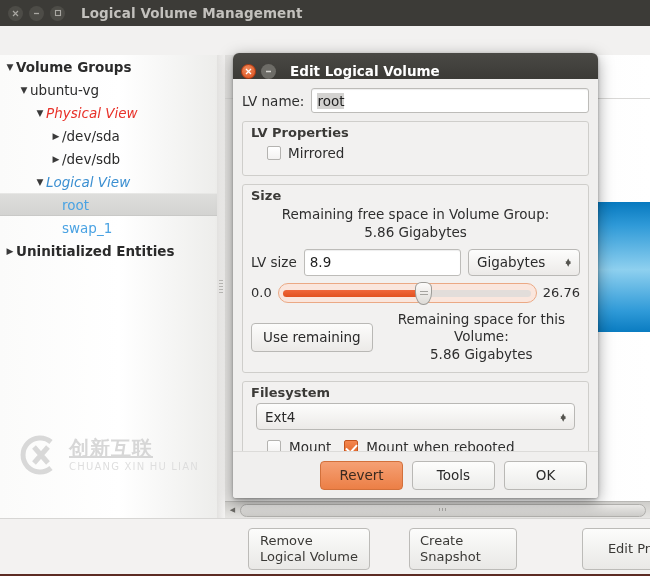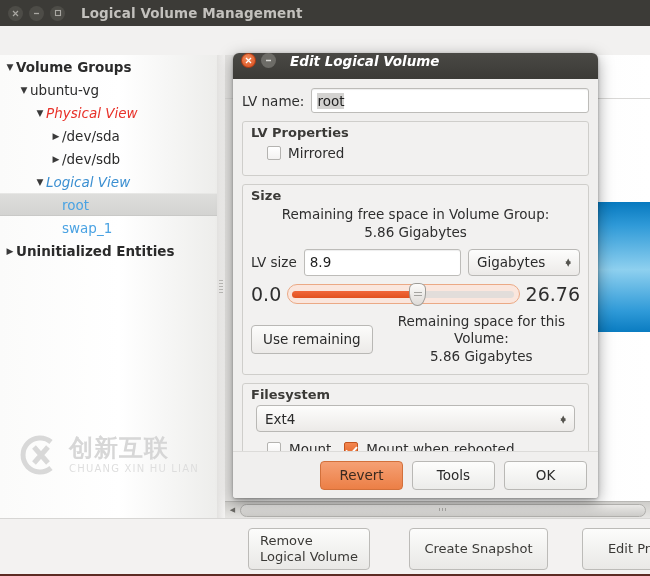--- a/index.html
+++ b/index.html
@@ -86,22 +86,22 @@
     background:linear-gradient(to bottom,#0779bf 0%,#2f9ad8 18%,#8ed0ef 52%,#2f9ad8 84%,#0a7cc1 100%);
   }
 
   
   #watermark {
     position:absolute; left:18px; top:370px; width:190px; height:60px;
     display:flex; align-items:center; gap:7px; opacity:.92;
   }
   #wm-mark { width:44px; height:44px; flex:none; }
   #wm-text { display:flex; flex-direction:column; line-height:1; }
-  #wm-cn { font-size:24px; color:#d4d4d4; font-weight:bold; letter-spacing:1px;
-           font-family:"DejaVu Sans", sans-serif; }
+  #wm-cn { font-size:20px; color:#d4d4d4; font-weight:bold; letter-spacing:1px;
+           font-family:"DejaVu Sans", sans-serif;text-decoration:underline; }
   #wm-en { font-size:10px; color:#dcdcdc; letter-spacing:1.2px; margin-top:4px; }
 
   
   #hscroll {
     position:absolute; left:225px; right:0; bottom:58px; height:17px;
     background:linear-gradient(to bottom,#cfcecb,#e6e5e3);
     border-top:1px solid #b9b8b5; display:flex; align-items:center;
   }
   #hscroll .sb-arrow {
     width:15px; height:15px; flex:none; display:flex; align-items:center;
@@ -136,21 +136,21 @@
   
   #dialog {
     position:absolute; left:233px; top:53px; width:365px; height:445px;
     border-radius:6px 6px 3px 3px;
     box-shadow:0 4px 16px rgba(0,0,0,.38), 0 1px 3px rgba(0,0,0,.3);
     background:#f0efee; overflow:hidden;
   }
   #dlg-title {
     height:26px;
     background:linear-gradient(to bottom,#4a4945,#3b3a36);
-    display:flex; align-items:flex-start; padding-left:8px;font-style:italic;
+    display:flex; align-items:flex-end; padding-left:8px;
   }
   #dlg-title .wbtn-active {
     width:15px; height:15px; border-radius:50%;
     background:radial-gradient(circle at 40% 32%,#f08a5a,#da4e1d);
     border:1px solid #b23c14;
     display:flex; align-items:center; justify-content:center;
     color:#fff; font-size:9px; line-height:1;
   }
   #dlg-title .wbtn-dim {
     width:15px; height:15px; border-radius:50%; background:#6d6c67;
@@ -207,21 +207,21 @@
     font-size:13.5px; color:#2a2a2a; position:relative;
   }
   .spin-arrows {
     position:absolute; right:8px; top:50%; transform:translateY(-50%);
     display:flex; flex-direction:column; gap:3px; color:#55544f; line-height:0;
   }
   .spin-arrows span { font-size:7px; }
 
   
   .sliderrow { display:flex; align-items:center; gap:6px; margin-top:7px; }
-  .sl-end { font-size:19px; color:#2e2e2e; }
+  .sl-end { font-size:13px; color:#2e2e2e; }
   .sl-track {
     flex:1; height:20px; border:1px solid #eba985; border-radius:10px;
     background:#fae6dd; position:relative; display:flex; align-items:center;
   }
   .sl-fill {
     position:absolute; left:4px; top:50%; margin-top:-3px;
     height:7px; width:56%; border-radius:4px;
     background:linear-gradient(to bottom,#f0673a,#e2511f);
   }
   .sl-rest {
@@ -357,21 +357,21 @@
       <div class="sb-thumb"></div>
     </div>
 
     <div id="bottom-bar">
       <div class="tool-btn" style="left:248px;width:122px;">
         <span style="display:block">
           <span>Remove</span><br>
           <span>Logical Volume</span>
         </span>
       </div>
-      <div class="tool-btn" style="left:409px;width:139px;">
+      <div class="tool-btn" style="left:409px;width:108px;">
         <span>Create Snapshot</span>
       </div>
       <div class="tool-btn" style="left:582px;width:110px;">
         <span>Edit Prop</span>
       </div>
     </div>
 
   </div>
 </div>
 

